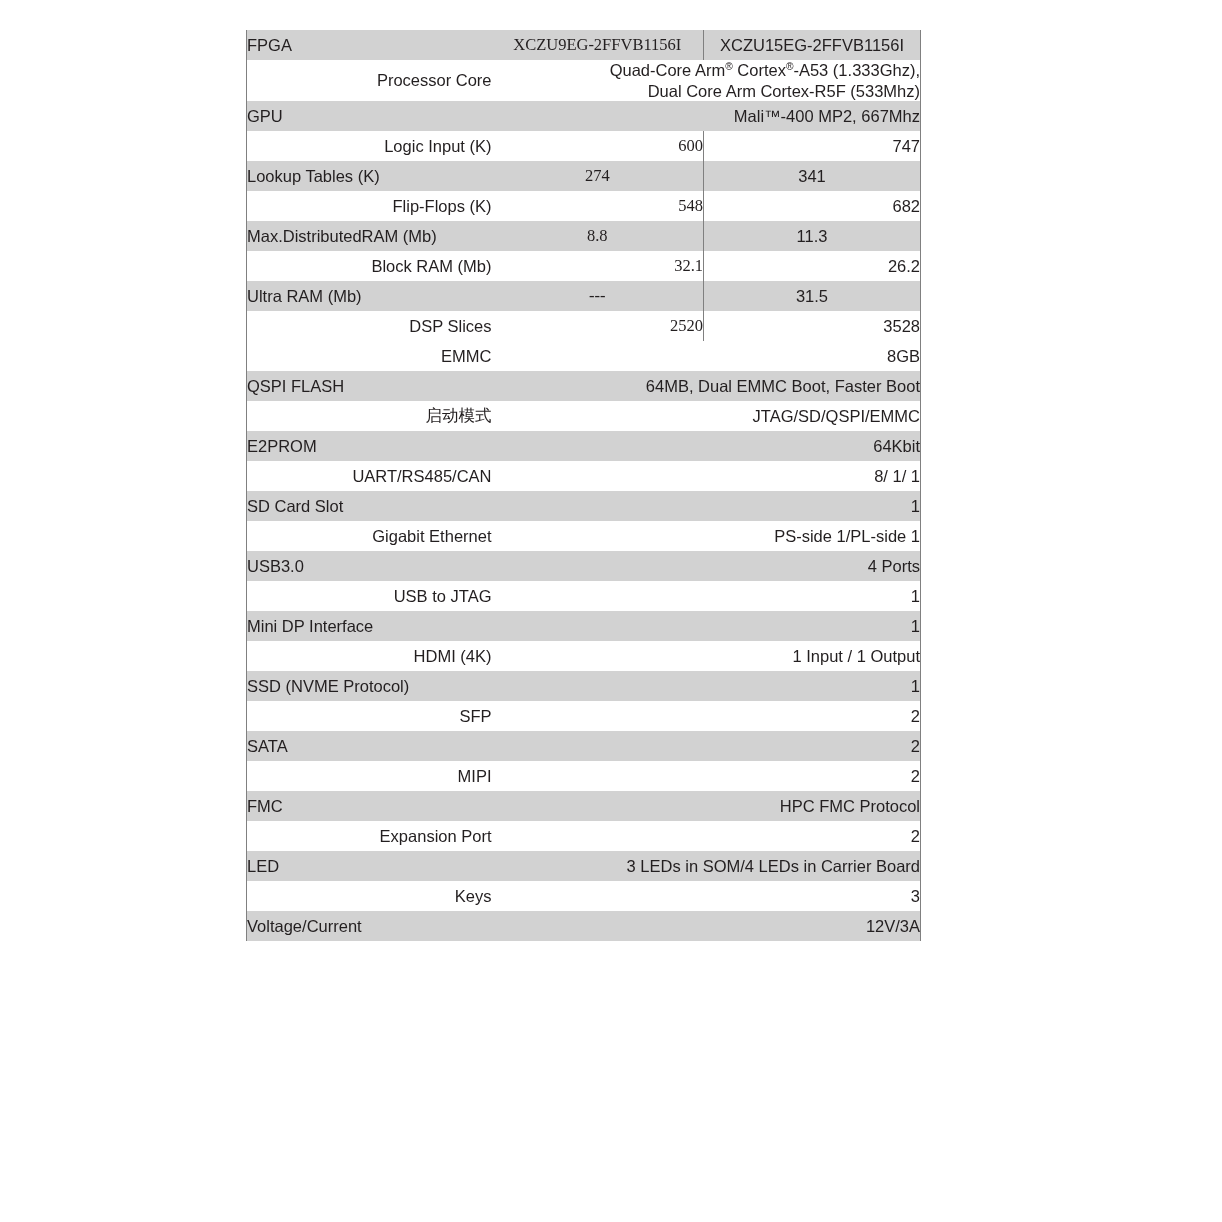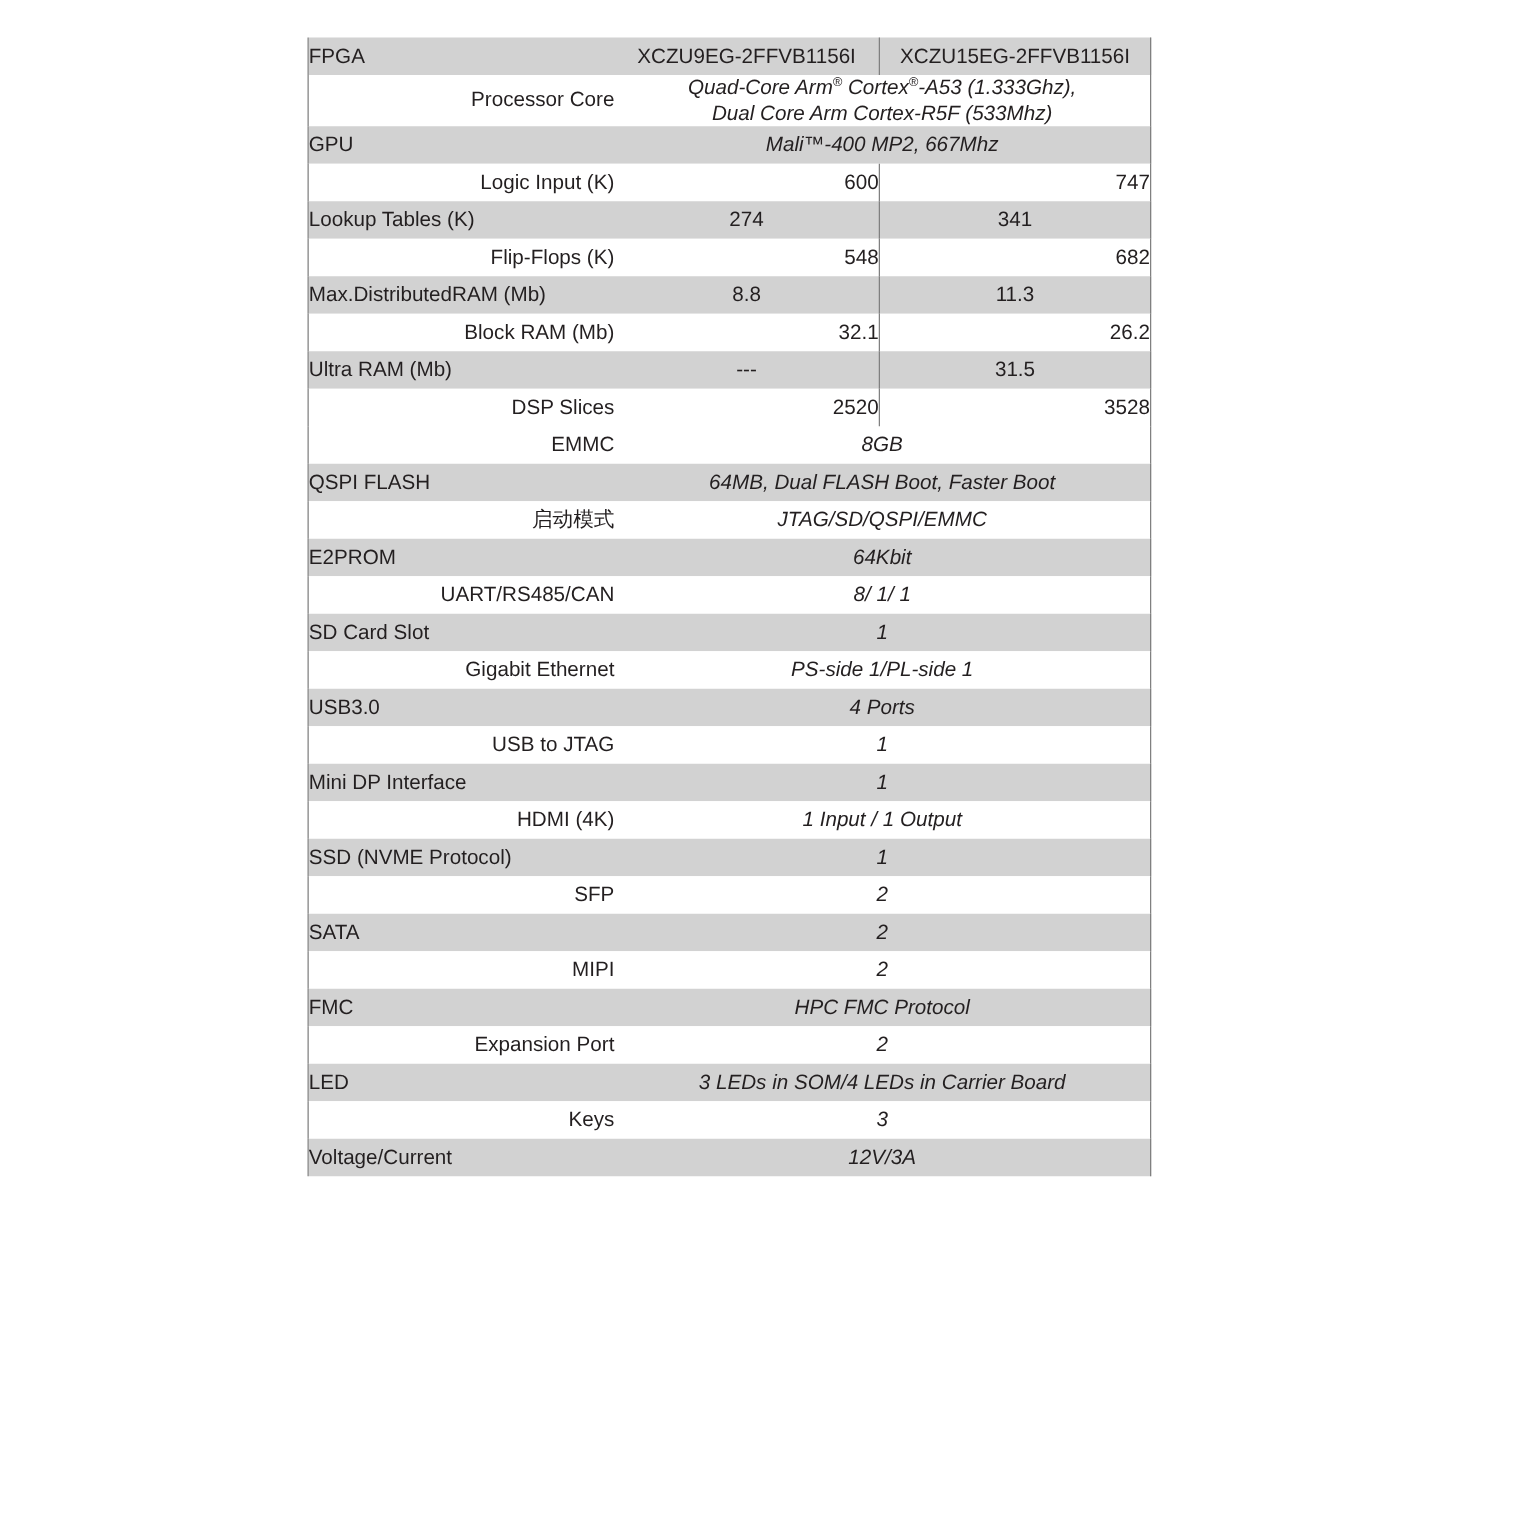--- a/index.html
+++ b/index.html
@@ -56,26 +56,26 @@
     padding-left: 8px;
     border-right: 1.3px solid #808080;
   }
 
   
   td.val {
     text-align: center;
   }
   td.val.split-left {
     border-right: 1.3px solid #808080;
+    font-family: Liberation Serif, serif;
   }
 
   
   td.val.merged {
-    text-align: center;
-    font-style: italic;
+    text-align: right;
   }
 
   
   tr.tall { height: 74.8px; }
   td.multiline {
     white-space: normal;
     text-align: center;
     line-height: 2.3;
   }
   td.multiline .ln { display: block; }
@@ -156,21 +156,21 @@
         <td class="val split-left">2520</td>
         <td class="val">3528</td>
       </tr>
 
       <tr class="plain">
         <td class="name">EMMC</td>
         <td class="val merged" colspan="2">8GB</td>
       </tr>
       <tr class="shade">
         <td class="name">QSPI FLASH</td>
-        <td class="val merged" colspan="2">64MB, Dual FLASH Boot, Faster Boot</td>
+        <td class="val merged" colspan="2">64MB, Dual EMMC Boot, Faster Boot</td>
       </tr>
       <tr class="plain">
         <td class="name cjk">启动模式</td>
         <td class="val merged" colspan="2">JTAG/SD/QSPI/EMMC</td>
       </tr>
       <tr class="shade">
         <td class="name">E2PROM</td>
         <td class="val merged" colspan="2">64Kbit</td>
       </tr>
       <tr class="plain">

